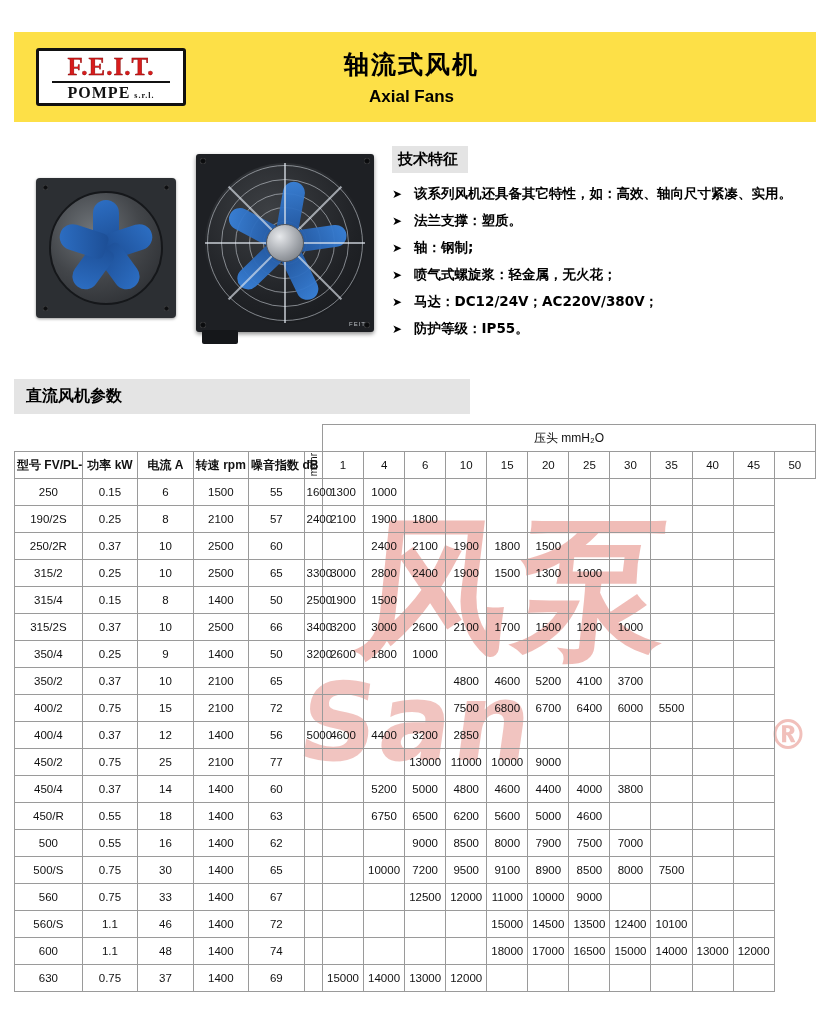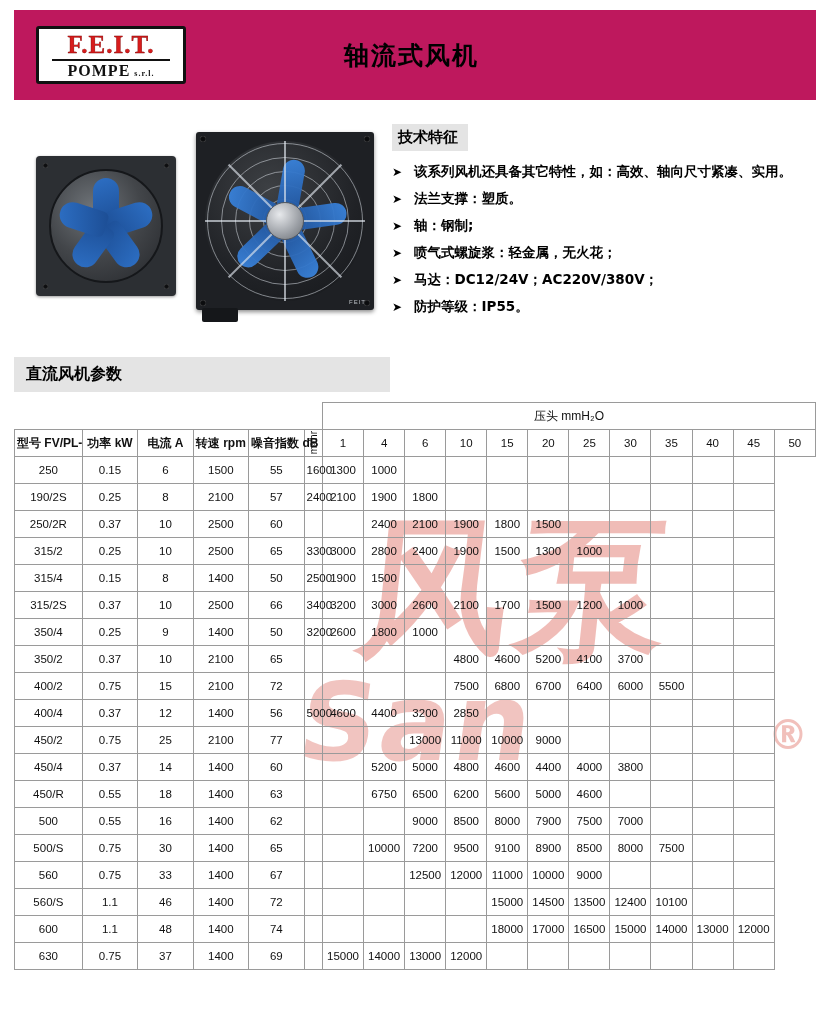--- a/index.html
+++ b/index.html
@@ -9,23 +9,23 @@
     background:#ffffff;
     font-family:"Liberation Sans", sans-serif;
     color:#1a1a1a;
     position:relative;
     overflow:hidden;
   }
 
   
   .header {
     position:relative;
-    margin:10px 14px 0 14px;
+    margin:32px 14px 0 14px;
     height:90px;
-    background:#be185d;
+    background:#fde047;
     display:flex;
     align-items:center;
   }
   .logo-box {
     width:150px; height:58px;
     margin-left:22px;
     background:#ffffff;
     border:3px solid #111;
     border-radius:3px;
     display:flex;
@@ -199,21 +199,21 @@
     width:22px; flex:0 0 22px;
     color:#000; font-size:12px; padding-top:1px;
     text-align:left;
   }
   .feat-list li .txt { flex:1;font-weight:bold; }
 
   
   .section-title {
     margin:24px 14px 0 14px;
     background:#e4e4e4;
-    width:376px;
+    width:456px;
     padding:7px 0 7px 12px;
     font-family:"DejaVu Sans", sans-serif;
     font-size:16px;
     font-weight:bold;
     color:#000;
   }
 
   
   .watermark {
     position:absolute;
@@ -299,20 +299,21 @@
 <div class="header">
   <div class="logo-box">
     <div class="logo-top">F.E.I.T.</div>
     <div class="logo-rule"></div>
     <div class="logo-bottom">
       <span>POMPE</span><span class="srl">s.r.l.</span>
     </div>
   </div>
   <div class="header-titles">
     <div class="title-cn">轴流式风机</div>
+    <div class="title-en">Axial Fans</div>
   </div>
 </div>
 
 <div class="top-section">
 
   <div class="images">
 
     <div class="fan-small">
       <div class="ring"></div>
       <div class="hub"></div>

